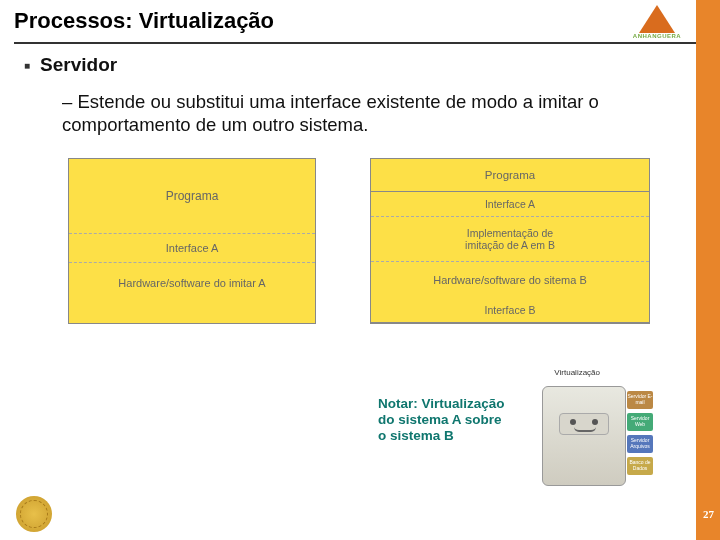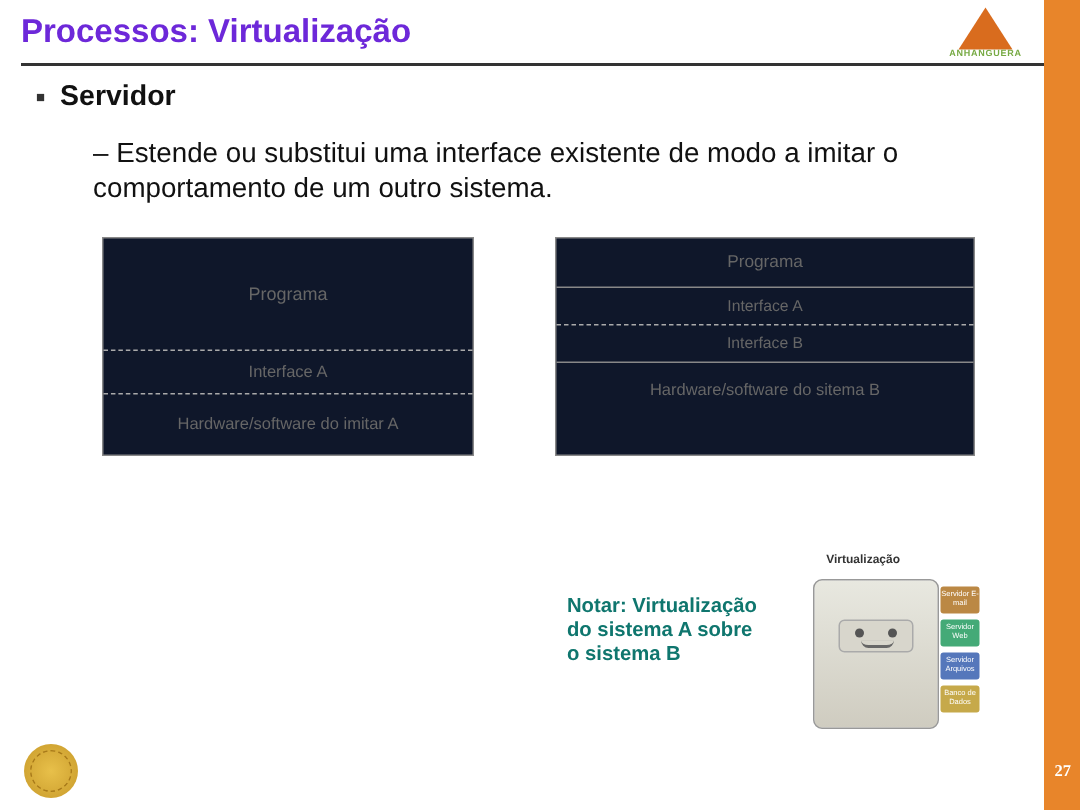--- a/index.html
+++ b/index.html
@@ -1,42 +1,42 @@
 <!DOCTYPE html>
 <html><head>
 <meta charset="utf-8">
 <style>
   * { box-sizing: border-box; margin: 0; padding: 0; }
   body { width: 720px; height: 540px; font-family: Arial, sans-serif; position: relative; background: #fff; overflow: hidden; }
   .orange-bar { position: absolute; top: 0; right: 0; width: 24px; height: 540px; background: #e8852a; }
   .header { padding: 8px 14px 6px 14px; }
-  .title { font-size: 22px; font-weight: bold; color: #6d28d9; }
+  .title { font-size: 22px; font-weight: bold; color: #000000; }
   .hr { height: 2px; background: #333; margin: 2px 14px 0 14px; }
   .logo { position: absolute; top: 5px; right: 32px; width: 62px; height: 42px; }
   .logo-tri { width: 0; height: 0; border-left: 18px solid transparent; border-right: 18px solid transparent; border-bottom: 28px solid #d96c1e; margin: 0 auto; }
   .logo-txt { font-size: 6px; text-align: center; color: #7a4; font-weight: bold; letter-spacing: 0.5px; }
   .content { padding: 10px 30px 0 24px; }
   .bullet-row { display: flex; }
   .bullet { font-size: 10px; color: #333; padding-top: 6px; padding-right: 10px; }
   .concept { font-size: 19px; font-weight: bold; color: #111; }
   .desc { font-size: 18.5px; color: #111; padding-left: 22px; line-height: 1.25; margin-top: 14px; }
   .diagrams { display: flex; gap: 54px; padding: 22px 20px 0 44px; }
-  .box { border: 1px solid #888; background: #0f172a; }
+  .box { border: 1px solid #888; background: #fde047; }
   .boxA { width: 248px; }
   .boxB { width: 280px; }
   .row { text-align: center; font-size: 12px; color: #666; }
   .rowA1 { padding: 30px 0 30px 0; border-bottom: 1px dashed #aaa; }
   .rowA2 { padding: 8px 0; border-bottom: 1px dashed #aaa; font-size: 11px; }
   .rowA3 { padding: 14px 0; font-size: 11px; }
   .rowB1 { padding: 10px 0 10px 0; border-bottom: 1px solid #888; font-size: 11.5px; }
   .rowB2 { padding: 6px 0; border-bottom: 1px dashed #aaa; font-size: 10.5px; }
   .rowB3 { padding: 10px 0; border-bottom: 1px dashed #aaa; font-size: 10.5px; }
   .rowB4 { padding: 6px 0; border-bottom: 1px solid #888; font-size: 10.5px; }
   .rowB5 { padding: 12px 0; font-size: 11px; }
-  .virt-label { font-size: 8px; font-weight: bold; color: #333; position: absolute; right: 120px; top: 368px; }
+  .virt-label { font-size: 8px; font-weight: normal; color: #333; position: absolute; right: 120px; top: 368px; }
   .note { position: absolute; left: 378px; top: 396px; width: 130px; font-size: 13.5px; font-weight: bold; color: #0f766e; line-height: 1.2; }
   .server { position: absolute; right: 58px; top: 386px; width: 120px; height: 120px; }
   .srv-body { width: 84px; height: 100px; background: linear-gradient(#e8e8e0,#cfccc0); border: 1px solid #999; border-radius: 6px; position: relative; }
   .srv-face { position: absolute; top: 26px; left: 16px; width: 50px; height: 22px; background: #d8d6cc; border-radius: 4px; border: 1px solid #aaa; }
   .eye { position: absolute; width: 6px; height: 6px; background: #555; border-radius: 50%; top: 5px; }
   .eye.l { left: 10px; } .eye.r { right: 10px; }
   .mouth { position: absolute; bottom: 2px; left: 14px; width: 22px; height: 5px; border-bottom: 2px solid #666; border-radius: 0 0 10px 10px; }
   .slot { position: absolute; right: -28px; width: 26px; height: 18px; border-radius: 2px; font-size: 5px; color: #fff; text-align: center; padding-top: 2px; }
   .s1 { top: 4px; background: #b84; } .s2 { top: 26px; background: #4a7; } .s3 { top: 48px; background: #57b; } .s4 { top: 70px; background: #c6a94a; }
   .page-num { position: absolute; bottom: 20px; right: 6px; font-size: 11px; color: #fff; font-weight: bold; font-family: Liberation Serif, serif; }
@@ -69,22 +69,24 @@
 
   <div class="diagrams">
     <div class="box boxA">
       <div class="row rowA1">Programa</div>
       <div class="row rowA2">Interface A</div>
       <div class="row rowA3">Hardware/software do imitar A</div>
     </div>
     <div class="box boxB">
       <div class="row rowB1">Programa</div>
       <div class="row rowB2">Interface A</div>
+      <div class="row rowB3" style="white-space:pre-line;">Implementação de
+imitação de A em B</div>
+      <div class="row rowB5">Hardware/software do sitema B</div>
       <div class="row rowB4">Interface B</div>
-      <div class="row rowB5">Hardware/software do sitema B</div>
     </div>
   </div>
 </div>
 
 <div class="virt-label">Virtualização</div>
 
 <div class="note">Notar: Virtualização do sistema A sobre o sistema B</div>
 
 <div class="server">
   <div class="srv-body">

